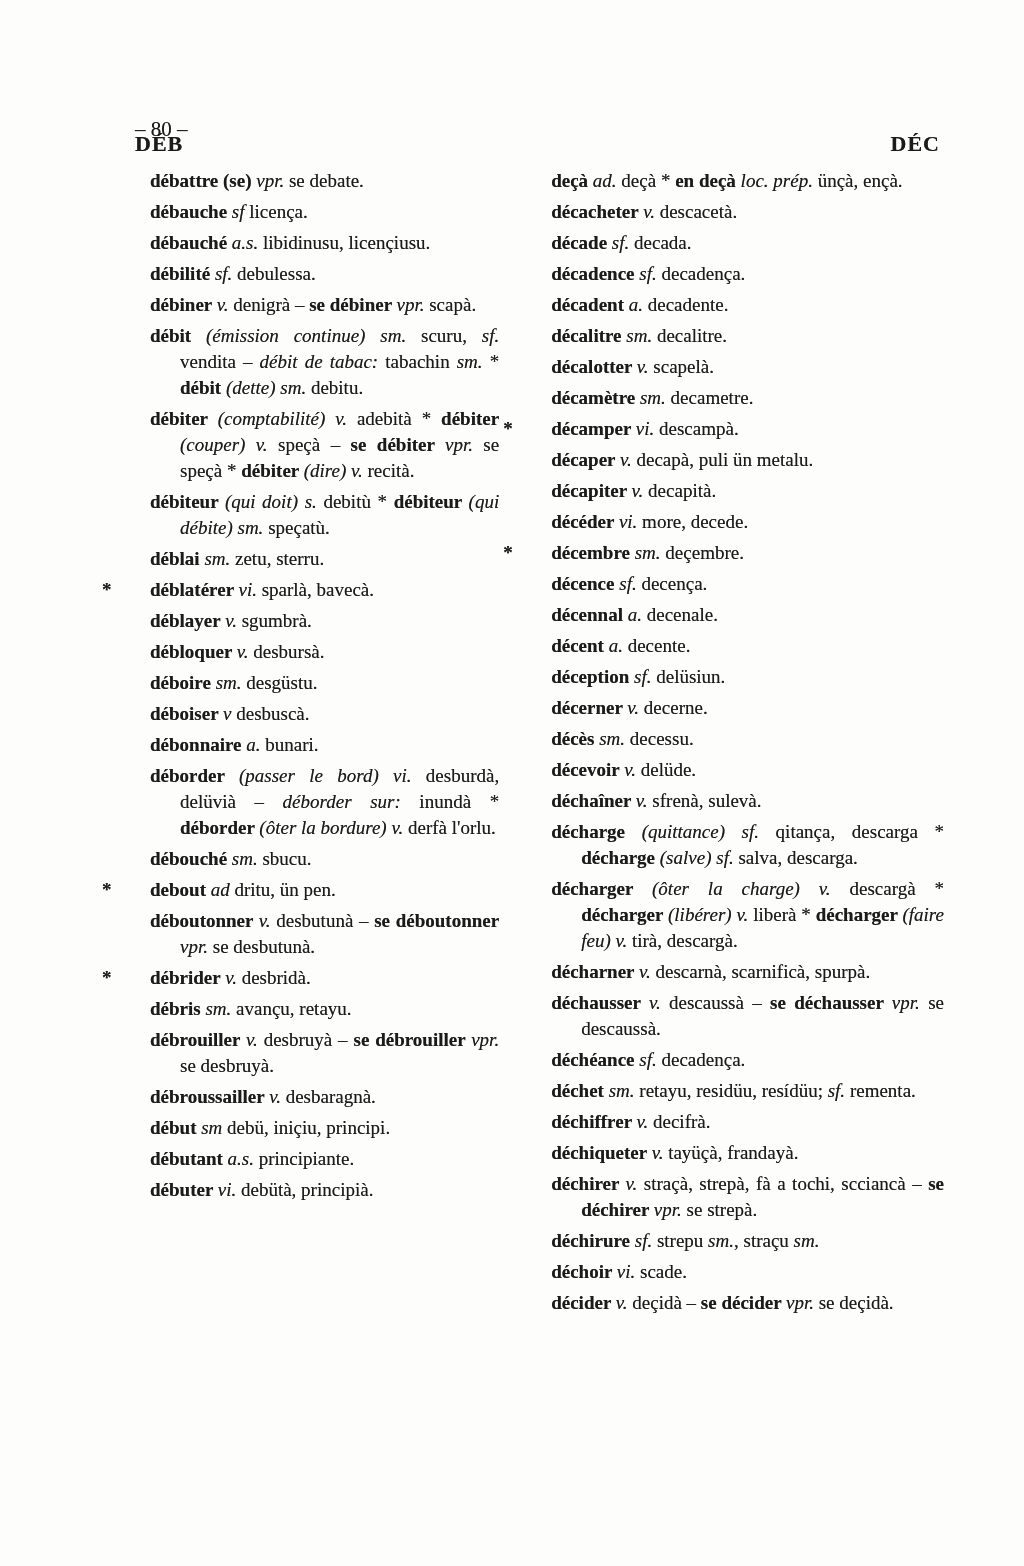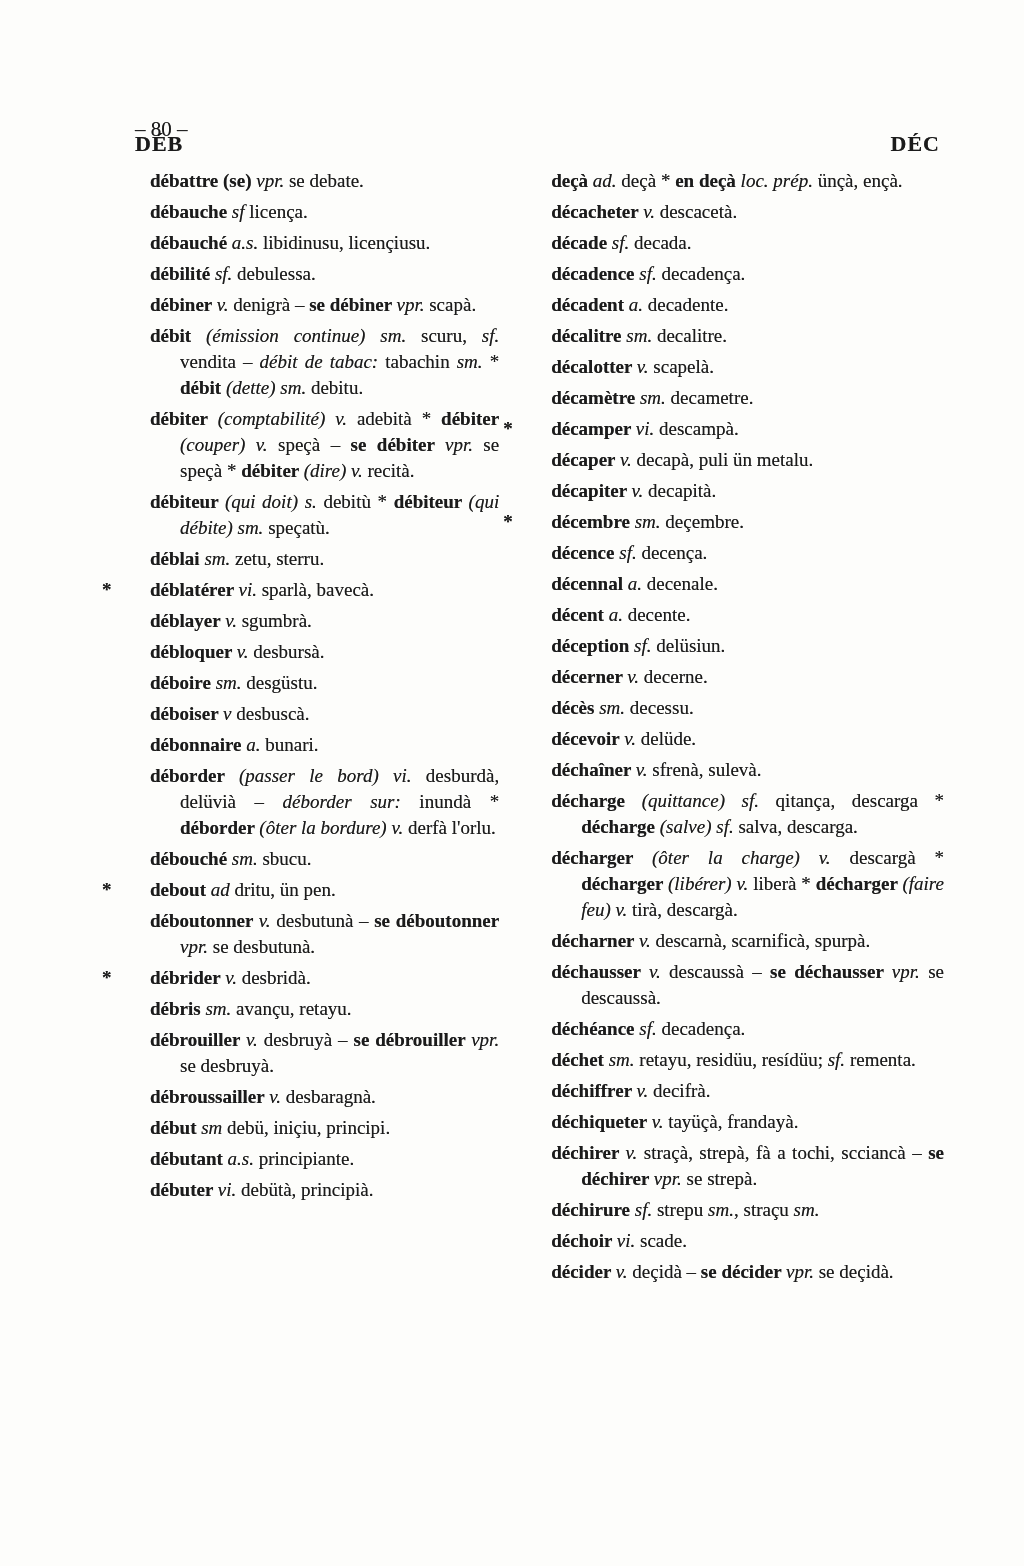--- a/index.html
+++ b/index.html
@@ -87,20 +87,21 @@
         <p class="entry"><span class="b">décacheter </span><span class="i">v. </span><span class="n">descacetà.</span></p>
         <p class="entry"><span class="b">décade </span><span class="i">sf. </span><span class="n">decada.</span></p>
         <p class="entry"><span class="b">décadence </span><span class="i">sf. </span><span class="n">decadença.</span></p>
         <p class="entry"><span class="b">décadent </span><span class="i">a. </span><span class="n">decadente.</span></p>
         <p class="entry"><span class="b">décalitre </span><span class="i">sm. </span><span class="n">decalitre.</span></p>
         <p class="entry"><span class="b">décalotter </span><span class="i">v. </span><span class="n">scapelà.</span></p>
         <p class="entry"><span class="b">décamètre </span><span class="i">sm. </span><span class="n">decametre.</span></p>
         <p class="entry"><span class="star">*</span><span class="b">décamper </span><span class="i">vi. </span><span class="n">descampà.</span></p>
         <p class="entry"><span class="b">décaper </span><span class="i">v. </span><span class="n">decapà, puli ün metalu.</span></p>
         <p class="entry"><span class="b">décapiter </span><span class="i">v. </span><span class="n">decapità.</span></p>
+        <p class="entry"><span class="b">décéder </span><span class="i">vi. </span><span class="n">more, decede.</span></p>
         <p class="entry"><span class="star">*</span><span class="b">décembre </span><span class="i">sm. </span><span class="n">deçembre.</span></p>
         <p class="entry"><span class="b">décence </span><span class="i">sf. </span><span class="n">decença.</span></p>
         <p class="entry"><span class="b">décennal </span><span class="i">a. </span><span class="n">decenale.</span></p>
         <p class="entry"><span class="b">décent </span><span class="i">a. </span><span class="n">decente.</span></p>
         <p class="entry"><span class="b">déception </span><span class="i">sf. </span><span class="n">delüsiun.</span></p>
         <p class="entry"><span class="b">décerner </span><span class="i">v. </span><span class="n">decerne.</span></p>
         <p class="entry"><span class="b">décès </span><span class="i">sm. </span><span class="n">decessu.</span></p>
         <p class="entry"><span class="b">décevoir </span><span class="i">v. </span><span class="n">delüde.</span></p>
         <p class="entry"><span class="b">déchaîner </span><span class="i">v. </span><span class="n">sfrenà, sulevà.</span></p>
         <p class="entry"><span class="b">décharge </span><span class="i">(quittance) sf. </span><span class="n">qitança, descarga * </span><span class="b">décharge </span><span class="i">(salve) sf. </span><span class="n">salva, descarga.</span></p>

